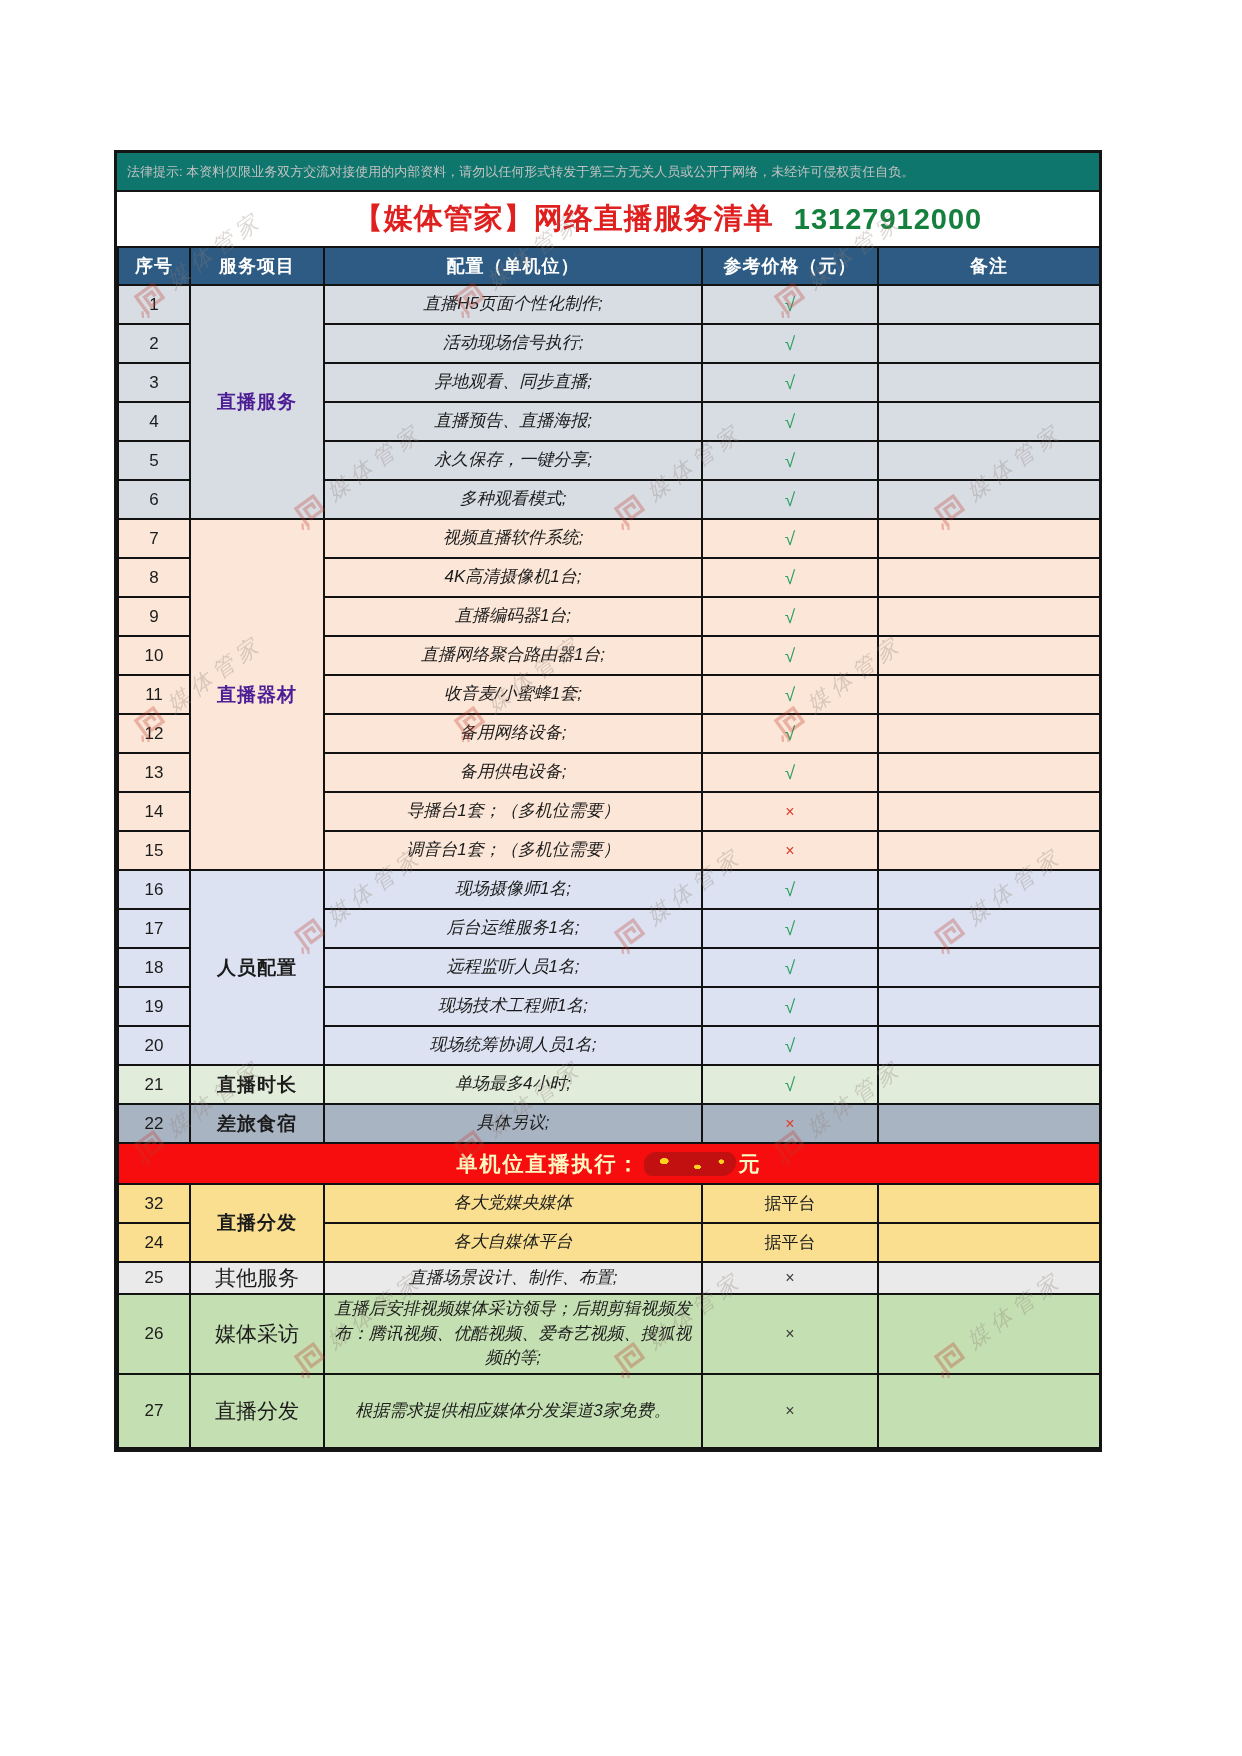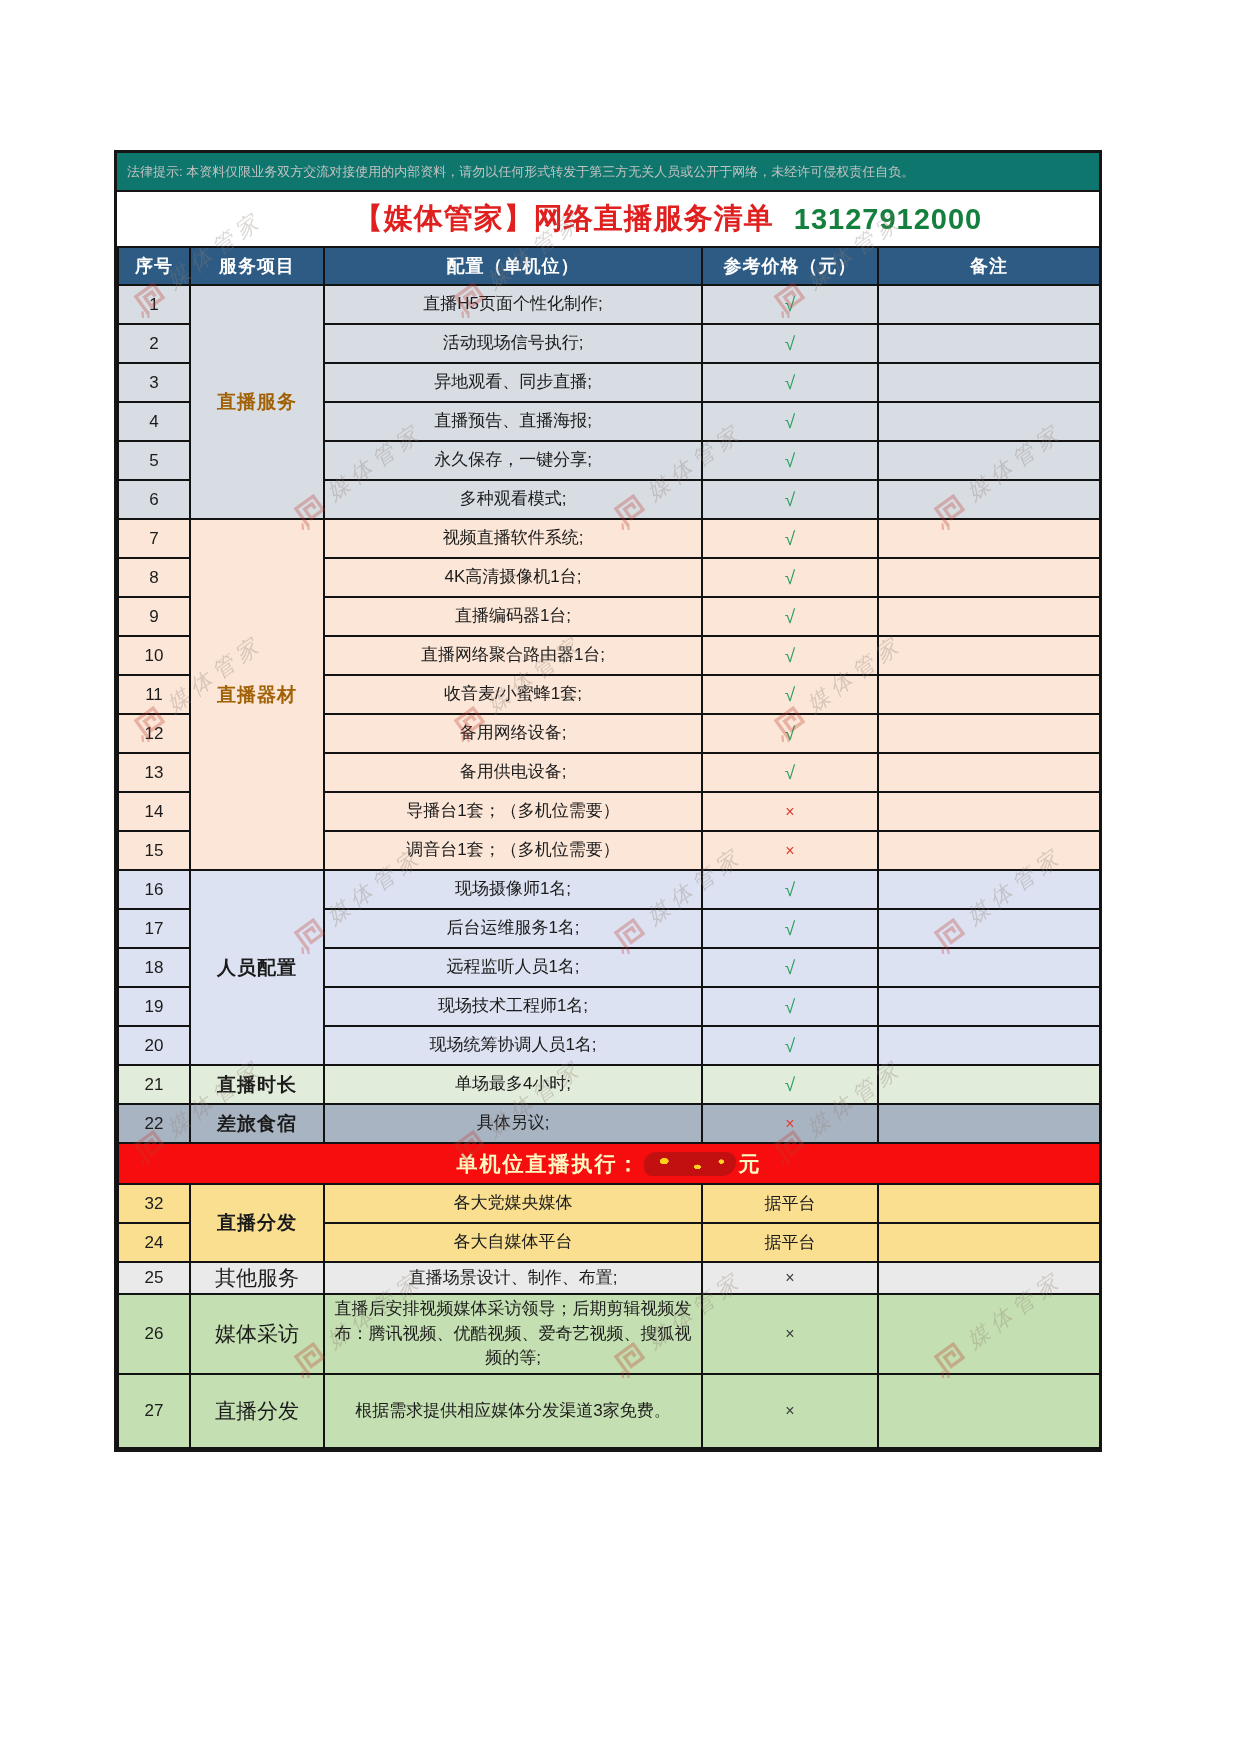--- a/index.html
+++ b/index.html
@@ -66,27 +66,27 @@
     letter-spacing: 1px;
   }
   tbody td {
     font-size: 17px;
     color: #1b1b1b;
   }
   tr.datarow { height: 39px; }
   tr[data-rowno="25"] { height: 32px; }
   tr[data-rowno="26"] { height: 75px; }
   tr[data-rowno="27"] { height: 74px; }
-  td.config { line-height: 1.45; padding: 2px 8px; }
+  td.config { line-height: 1.45; padding: 2px 8px; font-style: italic; }
   td.group {
     font-size: 19px;
     font-weight: bold;
     letter-spacing: 1px;
   }
-  td.group.red { color: #a16207; }
+  td.group.red { color: #4c1d95; }
   td.group.normal { font-weight: normal; font-size: 21px; letter-spacing: 0; }
   
   tr.band-bluegray  td { background: #D8DDE4; }
   tr.band-peach     td { background: #FBE6D7; }
   tr.band-lavender  td { background: #DCE2F1; }
   tr.band-sage      td { background: #E2ECDA; }
   tr.band-slate     td { background: #A9B4C3; }
   tr.band-yellow    td { background: #F9DF8F; }
   tr.band-lightgray td { background: #EAEAEA; }
   tr.band-green     td { background: #C4DFB2; }

